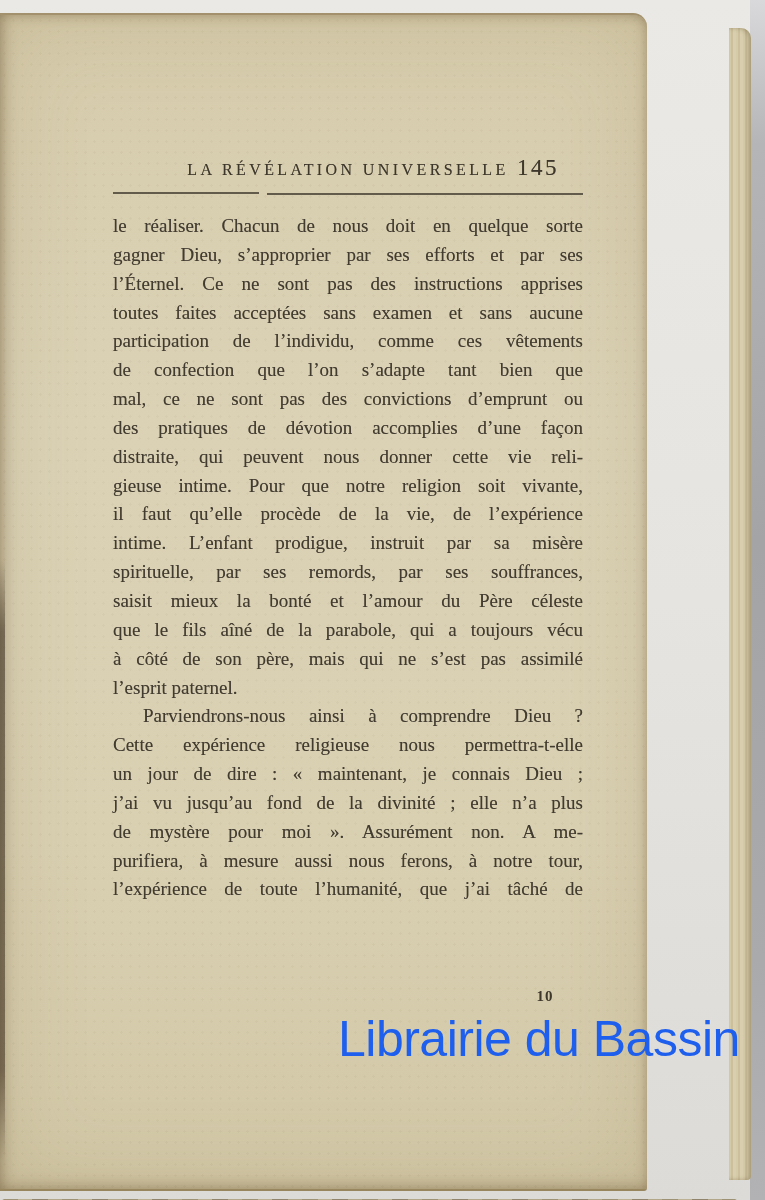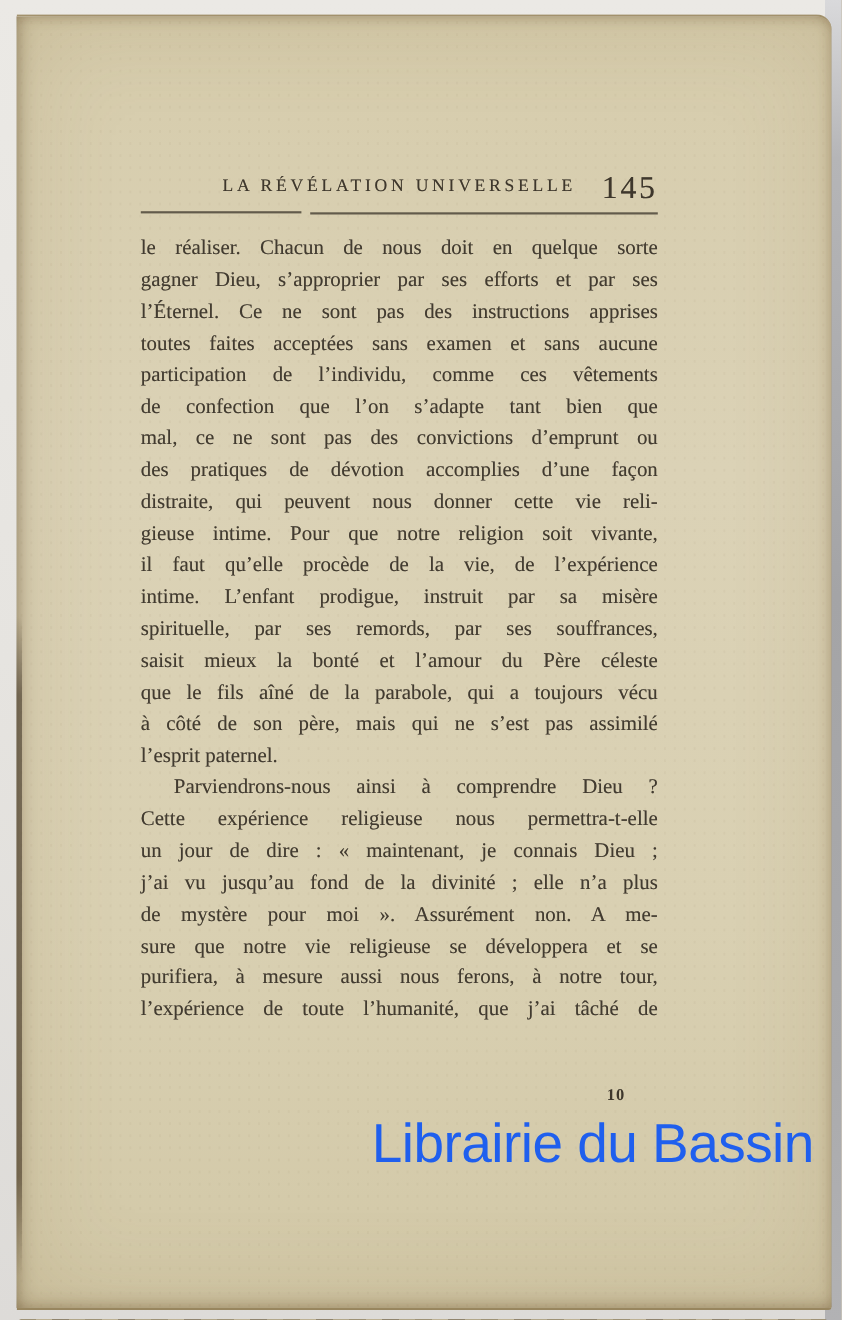--- a/index.html
+++ b/index.html
@@ -15,21 +15,21 @@
   }
   
   .fore-edge{
     position:absolute;left:729px;top:28px;width:22px;height:1152px;
     border-radius:0 10px 4px 0;
     background:repeating-linear-gradient(90deg,#d6cba9 0 2px,#cbbf9c 2px 4px,#d9cfae 4px 7px);
     box-shadow:inset -3px 0 4px rgba(110,95,60,.45);
   }
   
   .page{
-    position:absolute;left:15px;top:13px;width:741px;height:1174px;
+    position:absolute;left:0;top:13px;width:647px;height:1174px;
     border-radius:0 14px 3px 0;
     background:
       radial-gradient(rgba(120,100,66,.05) 1px, transparent 1.3px),
       linear-gradient(180deg,#d6ccac 0%,#dbd2b6 35%,#d9d0b2 70%,#d2c8a7 100%);
     background-size:9px 11px,100% 100%;
     border-top:2px solid #a2916c;
     border-bottom:2px solid #98865f;
     box-shadow:
       inset 0 0 90px rgba(140,115,70,.20),
       inset 9px 0 16px -8px rgba(90,70,45,.45),
@@ -48,21 +48,21 @@
   }
   
   .running-title{
     position:absolute;left:113px;top:146px;width:470px;
     text-align:center;font-size:16px;letter-spacing:3.4px;
     color:#3e372c;white-space:nowrap;
     text-shadow:0 0 .5px rgba(62,55,44,.5);
   }
   .folio{
     position:absolute;left:493px;top:140px;width:90px;
-    text-align:right;font-size:29px;letter-spacing:2.5px;color:#3e372c;
+    text-align:center;font-size:23px;letter-spacing:2.5px;color:#3e372c;
     text-shadow:0 0 .5px rgba(62,55,44,.5);
   }
   .rule{position:absolute;top:178px;height:1.7px;background:#4e463a;opacity:.85;}
   .rule-a{left:113px;width:146px;top:177px;}
   .rule-b{left:267px;width:316px;}
   
   .body-text{
     position:absolute;left:113px;top:197px;width:470px;
     font-size:19px;color:#423b30;
     text-shadow:0 0 .5px rgba(66,59,48,.45);
@@ -114,21 +114,20 @@
       <div class="ln">spirituelle, par ses remords, par ses souffrances,</div>
       <div class="ln">saisit mieux la bonté et l’amour du Père céleste</div>
       <div class="ln">que le fils aîné de la parabole, qui a toujours vécu</div>
       <div class="ln">à côté de son père, mais qui ne s’est pas assimilé</div>
       <div class="ln end">l’esprit paternel.</div>
       <div class="ln indent">Parviendrons-nous ainsi à comprendre Dieu ?</div>
       <div class="ln">Cette expérience religieuse nous permettra-t-elle</div>
       <div class="ln">un jour de dire : « maintenant, je connais Dieu ;</div>
       <div class="ln">j’ai vu jusqu’au fond de la divinité ; elle n’a plus</div>
       <div class="ln">de mystère pour moi ». Assurément non. A me-</div>
-      <div class="ln">sure que notre vie religieuse se développera et se</div>
       <div class="ln">purifiera, à mesure aussi nous ferons, à notre tour,</div>
       <div class="ln">l’expérience de toute l’humanité, que j’ai tâché de</div>
     </div>
 
     <div class="sig-mark">10</div>
     <div class="deckle-bottom"></div>
   </div>
 
   <div class="watermark">Librairie du Bassin</div>
 </div>

